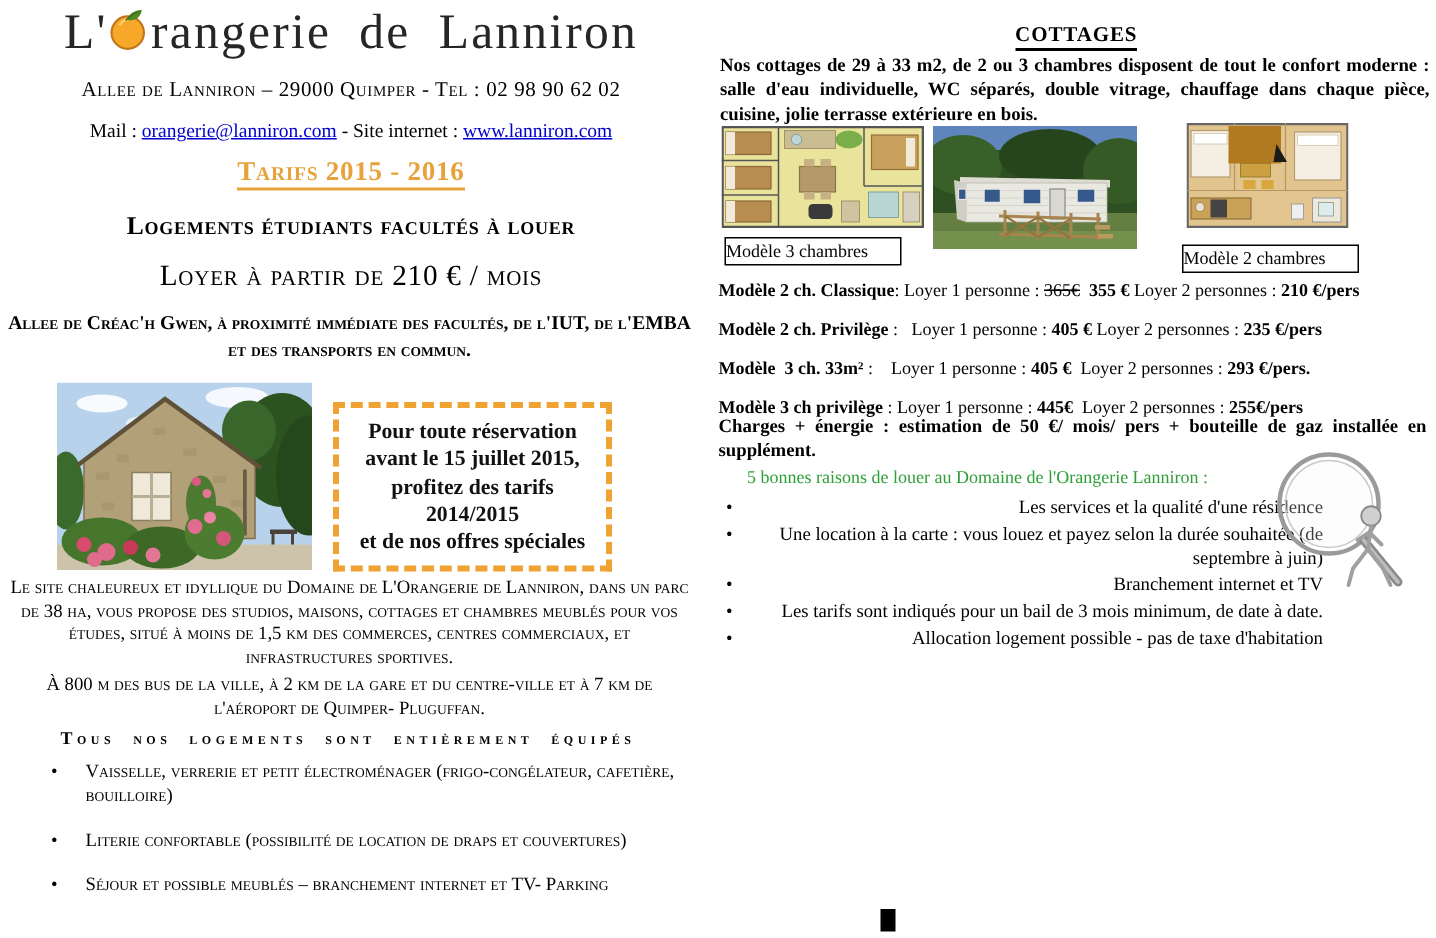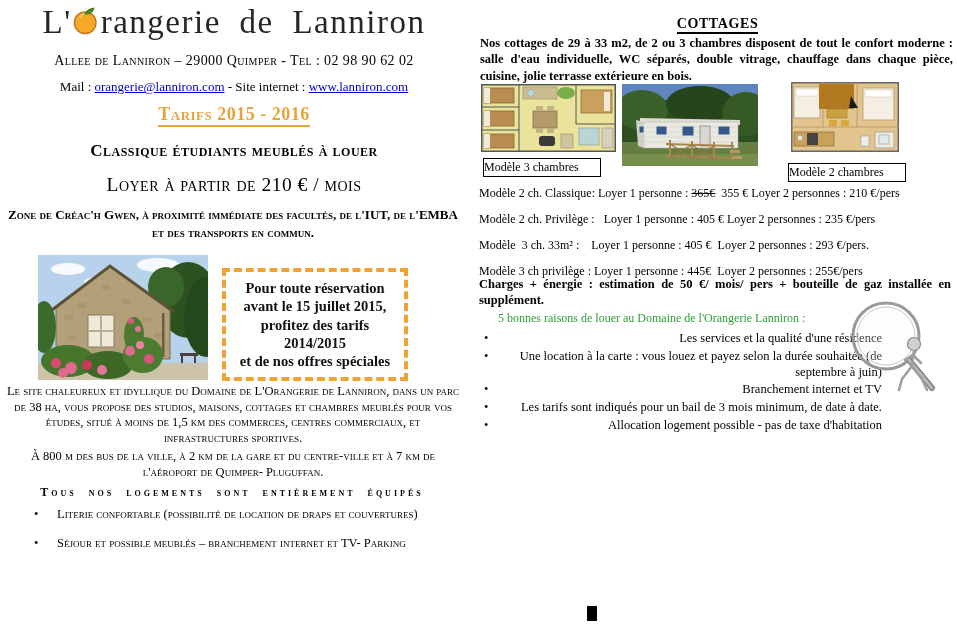--- a/index.html
+++ b/index.html
@@ -54,21 +54,21 @@
   .images { top:84px; left:0; width:479px; height:100px; }
   .plan3  { position:absolute; left:3px;   top:0;    width:135px; height:68px; }
   .photo2 { position:absolute; left:144px; top:0;    width:136px; height:82px; }
   .plan2  { position:absolute; left:313px; top:-2px; width:108px; height:70px; }
   .imglabel { position:absolute; border:1px solid #000; background:#fff; width:116px; text-align:left; font-size:12px; padding:1px 0; }
   .label3 { left:5px;   top:74px; }
   .label2 { left:310px; top:79px; }
 
   .pricing { top:180px; left:1px; width:478px; font-size:12px; }
   .price-row { white-space:pre; line-height:26px; }
-  .price-row b { font-weight:normal; }
+  .price-row b { font-weight:bold; }
   .price-row s { text-decoration:line-through; }
 
   .charges { top:276px; left:1px; width:472px; font-size:12.5px; font-weight:bold; text-align:justify; line-height:1.3; }
   .reasons-h { top:311px; left:20px; width:440px; color:#2e9e36; font-weight:normal; font-size:12px; }
   .reasons { top:331px; left:0; width:404px;text-align:right; }
   .reasons ul { list-style:none; margin:0; padding:0; }
   .reasons li { position:relative; padding-left:22px; margin-bottom:2px; font-size:12.5px; line-height:1.26; }
   .reasons li::before { content:"\2022"; position:absolute; left:6px; top:0; }
 
   .magnifier { position:absolute; left:372px; top:300px; }
@@ -92,23 +92,23 @@
         </g>
       </svg><span>rangerie de Lanniron</span>
     </div>
 
     <div class="abs address ctr sc">Allee de Lanniron – 29000 Quimper - Tel : 02 98 90 62 02</div>
 
     <div class="abs mailline ctr"><span>Mail : </span><a href="#">orangerie@lanniron.com</a><span> - Site internet : </span><a href="#">www.lanniron.com</a></div>
 
     <div class="abs tarifs ctr"><span class="sc">Tarifs 2015 - 2016</span></div>
 
-    <div class="abs h2 ctr sc">Classique étudiants meublés à louer</div>
+    <div class="abs h2 ctr sc">Logements étudiants facultés à louer</div>
     <div class="abs h3 ctr sc">Loyer à partir de 210 € / mois</div>
-    <div class="abs zone ctr sc">Zone de Créac'h Gwen, à proximité immédiate des facultés, de l'IUT, de l'EMBA et des transports en commun.</div>
+    <div class="abs zone ctr sc">Allee de Créac'h Gwen, à proximité immédiate des facultés, de l'IUT, de l'EMBA et des transports en commun.</div>
 
     <svg class="abs house-photo" viewBox="0 0 170 125">
       <rect width="170" height="125" fill="#b9d2ec"></rect>
       <ellipse cx="30" cy="14" rx="17" ry="6" fill="#ffffff" opacity=".9"></ellipse>
       <ellipse cx="120" cy="10" rx="21" ry="7" fill="#ffffff" opacity=".85"></ellipse>
       <ellipse cx="152" cy="22" rx="14" ry="5" fill="#ffffff" opacity=".8"></ellipse>
       <ellipse cx="60" cy="27" rx="14" ry="5" fill="#ffffff" opacity=".7"></ellipse>
       <ellipse cx="150" cy="45" rx="30" ry="38" fill="#2c5220"></ellipse>
       <ellipse cx="168" cy="62" rx="22" ry="40" fill="#24471b"></ellipse>
       <ellipse cx="128" cy="32" rx="18" ry="20" fill="#39662a"></ellipse>
@@ -156,20 +156,21 @@
       <span>2014/2015</span>
       <span>et de nos offres spéciales</span>
     </div>
 
     <div class="abs para1 ctr sc">Le site chaleureux et idyllique du Domaine de L'Orangerie de Lanniron, dans un parc de 38 ha, vous propose des studios, maisons, cottages et chambres meublés pour vos études, situé à moins de 1,5 km des commerces, centres commerciaux, et infrastructures sportives.</div>
     <div class="abs para2 ctr sc">À 800 m des bus de la ville, à 2 km de la gare et du centre-ville et à 7 km de l'aéroport de Quimper- Pluguffan.</div>
     <div class="abs equip ctr sc">Tous nos logements sont entièrement équipés</div>
 
     <div class="abs lbullets">
       <ul>
+        <li class="sc">Vaisselle, verrerie et petit électroménager (frigo-congélateur, cafetière, bouilloire)</li>
         <li class="sc">Literie confortable (possibilité de location de draps et couvertures)</li>
         <li class="sc">Séjour et possible meublés – branchement internet et TV- Parking</li>
       </ul>
     </div>
   </div>
 
   <div class="right-col">
 
     <div class="abs cottages ctr"><span>COTTAGES</span></div>
 

